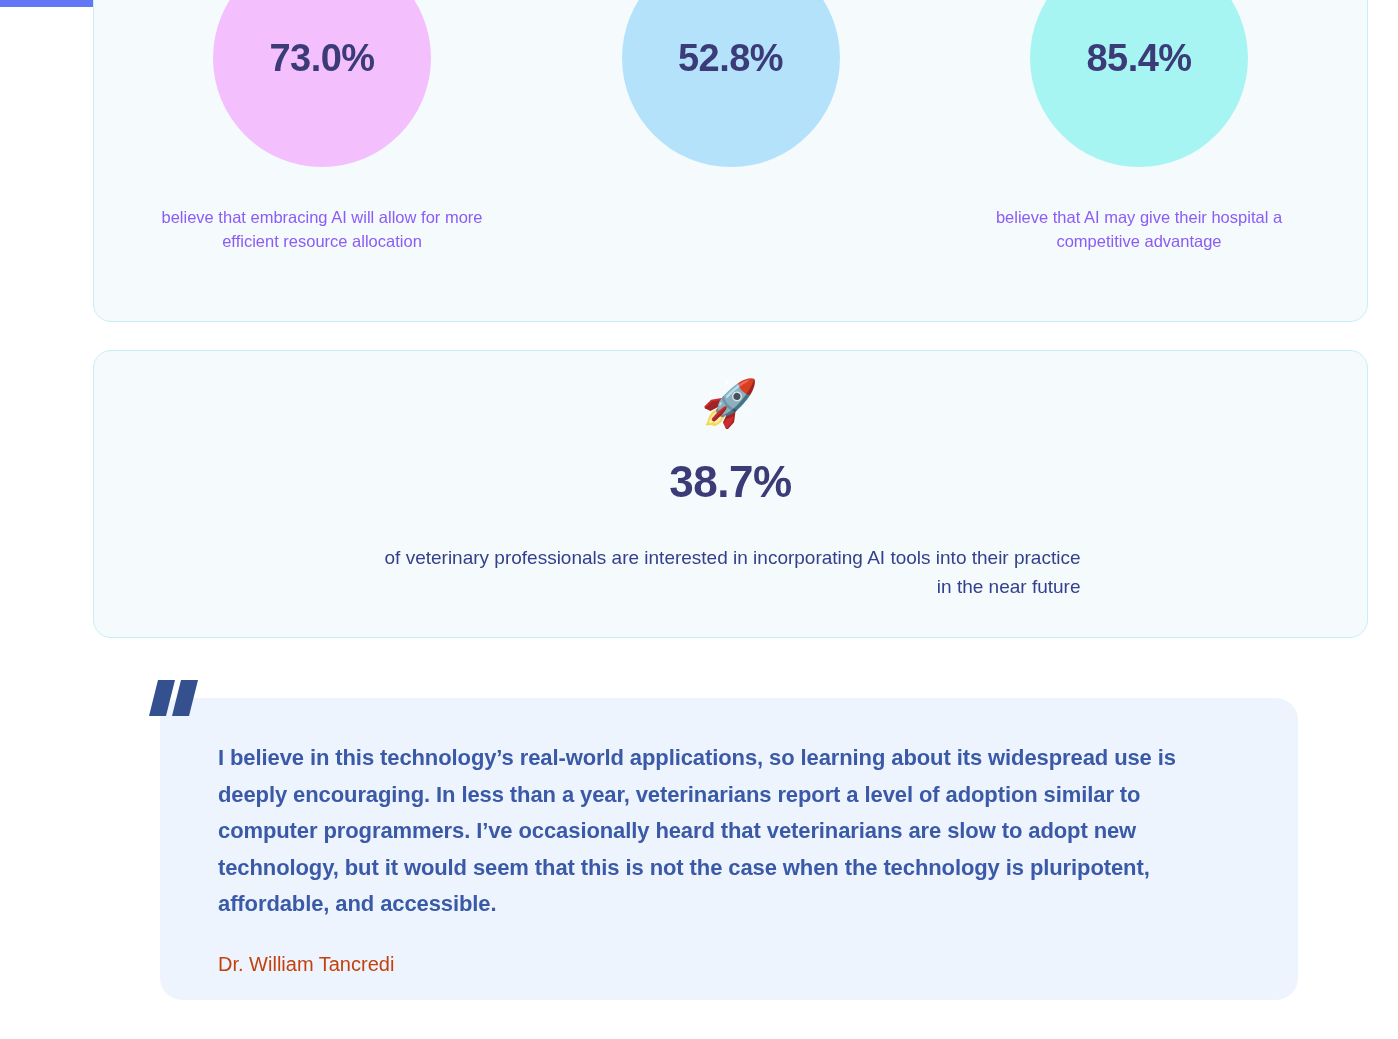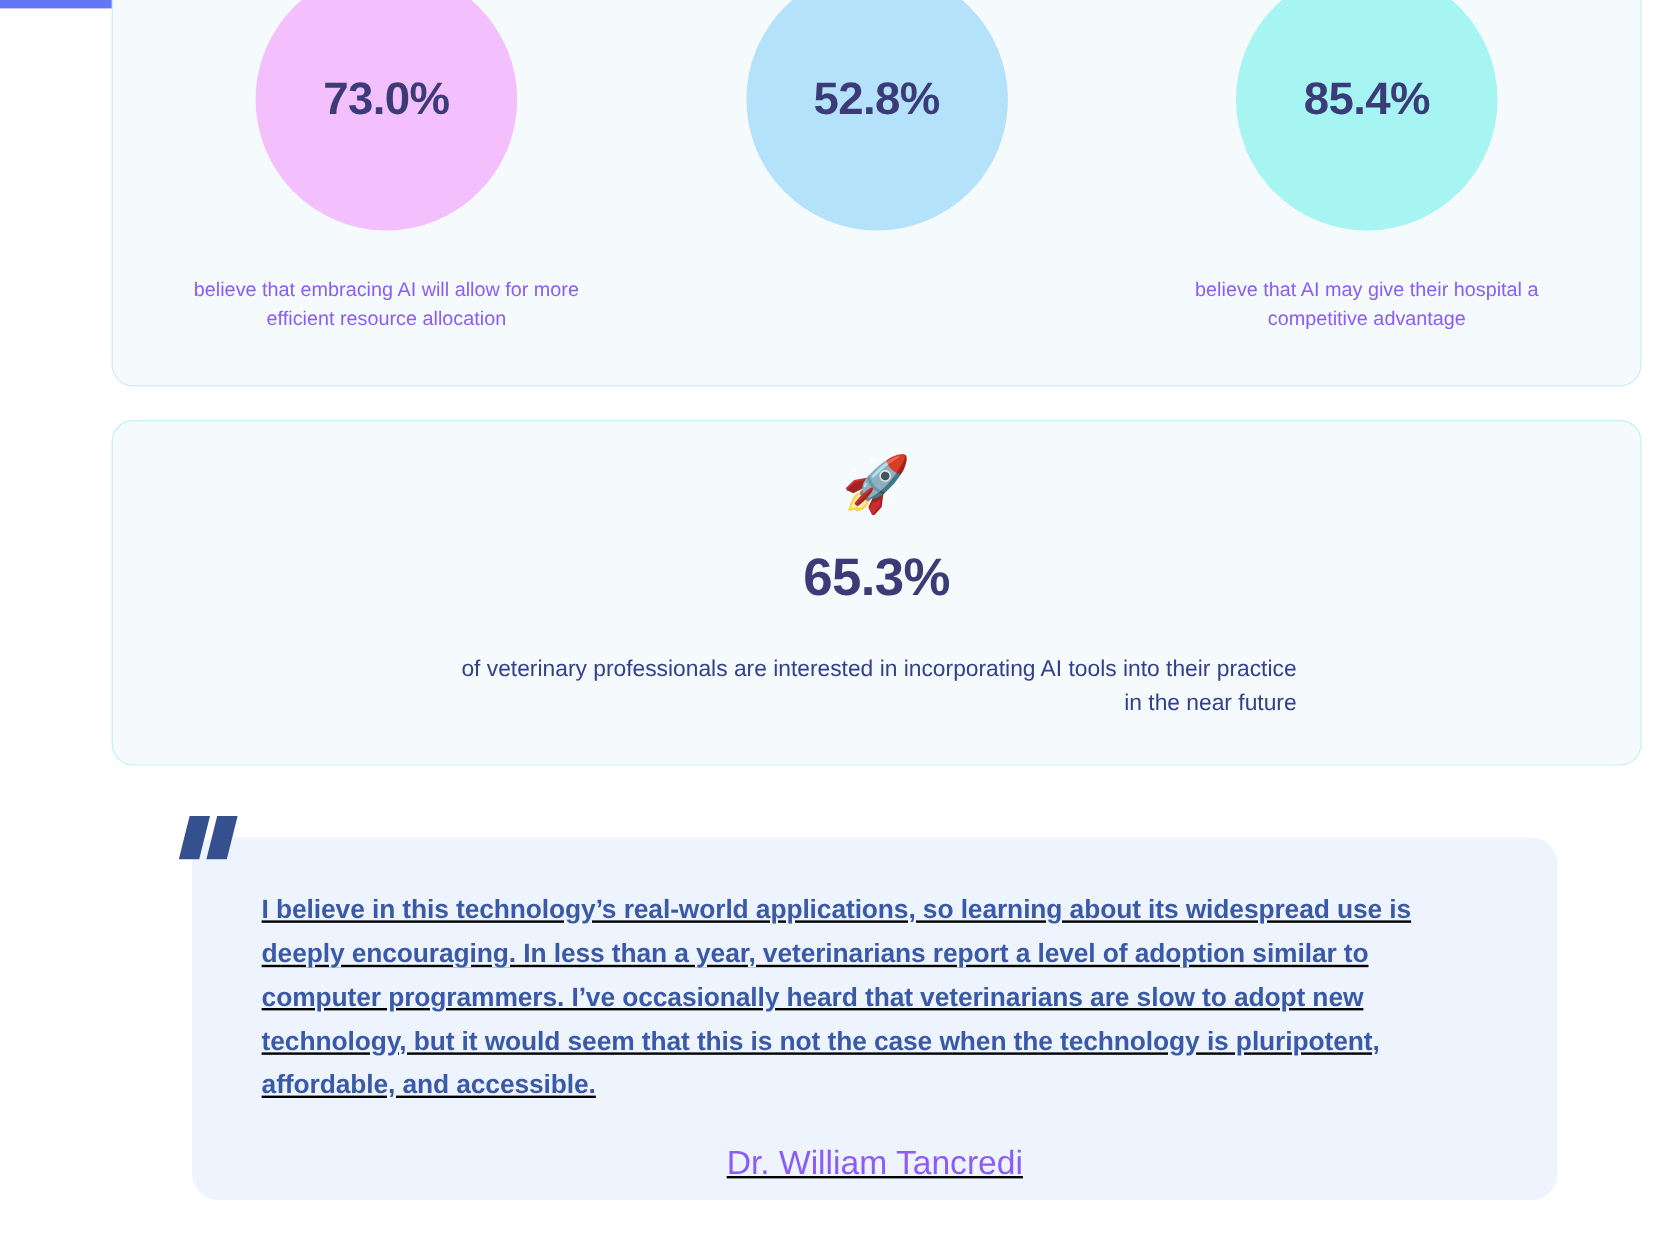--- a/index.html
+++ b/index.html
@@ -54,21 +54,20 @@
   
   .circles-row {
     position: absolute;
     left: 0;
     top: 60px;
     width: 100%;
     height: 322px;
     display: flex;
     justify-content: space-between;
     padding: 0 58px;
-    margin-top: 25px;
   }
 
   .stat-item {
     width: 340px;
     display: flex;
     flex-direction: column;
     align-items: center;
   }
 
   .stat-circle {
@@ -157,36 +156,34 @@
 
   .quote-box {
     position: absolute;
     left: 12px;
     top: 22px;
     width: 1138px;
     height: 302px;
     background: #eef4fe;
     border-radius: 22px;
     padding: 42px 58px 0 58px;
-    text-decoration: underline;
   }
 
   .quote-text {
     font-size: 22px;
     line-height: 36.5px;
     font-weight: 700;
     color: #3a5aa8;
     letter-spacing: -0.1px;
   }
 
   .quote-author {
     margin-top: 30px;
-    font-size: 28px;
-    color: #8b5cf6;
-    text-align: center;
+    font-size: 20px;
+    color: #c2410c;
   }
 </style>
 </head>
 <body>
 
 <div id="page">
 
   <div class="top-bar" style="background: rgb(98, 119, 245);"></div>
 
   <section class="card" id="stats-card">
@@ -211,21 +208,21 @@
         </div>
         <p class="stat-caption">believe that AI may give their hospital a competitive advantage</p>
       </div>
 
     </div>
   </section>
 
   <section class="card" id="future-card">
     <div class="future-inner">
       <div class="rocket-icon">🚀</div>
-      <div class="future-value">65.3%</div>
+      <div class="future-value">38.7%</div>
       <p class="future-caption">of veterinary professionals are interested in incorporating AI tools into their practice in the near future</p>
     </div>
   </section>
 
   <section id="quote-block">
 
     <svg class="quote-mark" viewBox="0 0 52 40">
       <polygon points="10,2 27,2 18,38 1,38" fill="#34508f"></polygon>
       <polygon points="33,2 50,2 41,38 24,38" fill="#34508f"></polygon>
     </svg>

